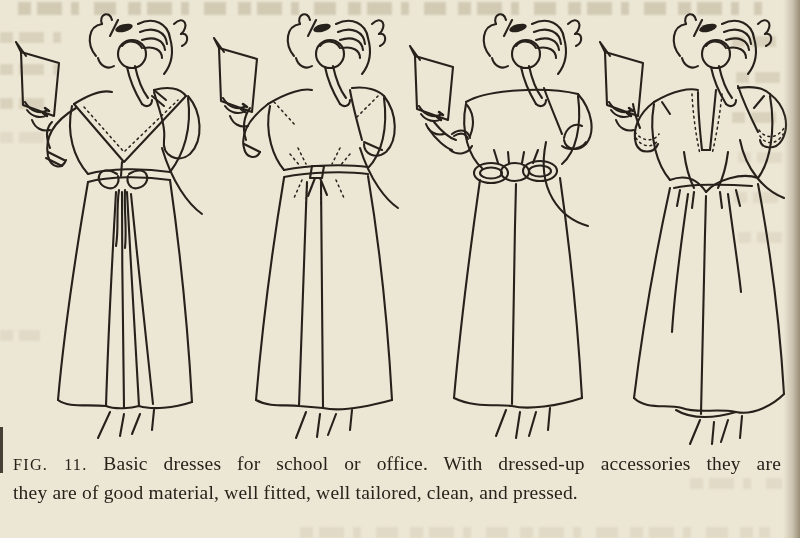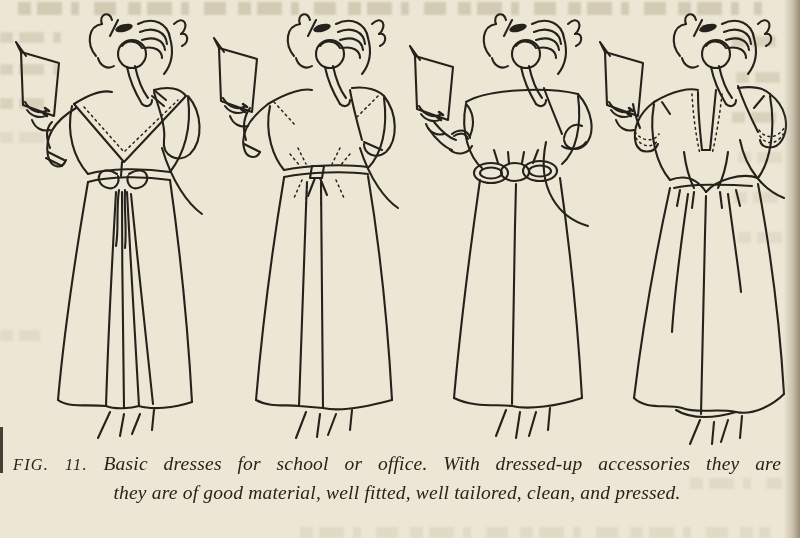--- a/index.html
+++ b/index.html
@@ -16,22 +16,22 @@
   .ghost.strong{opacity:.62;height:13px;}
   .ghost.faint{opacity:.28;}
 
   .edge-shadow{position:absolute;top:0;right:0;width:17px;height:538px;pointer-events:none;
     background:linear-gradient(90deg, rgba(154,141,119,0) 0%, rgba(154,141,119,.40) 55%, #9a8d77 100%);}
   .left-tick{position:absolute;left:0;top:427px;width:3px;height:46px;background:#463f35;filter:blur(.4px);}
 
   .figure-svg{position:absolute;top:0;width:200px;height:446px;}
 
   .caption{position:absolute;left:13px;top:450px;width:768px;
-    font-size:19.5px;line-height:27.5px;color:#28221a;letter-spacing:.2px;font-style:italic;}
-  .cap-line{white-space:normal;text-align:center;}
+    font-size:19.5px;line-height:27.5px;color:#28221a;letter-spacing:.2px;}
+  .cap-line{white-space:normal;}
   .cap-just{text-align:justify;text-align-last:justify;}
   .fig-label{font-size:16.3px;letter-spacing:1.2px;}
 
   .ink path,.ink circle,.ink ellipse{stroke:#26211b;stroke-width:2.1;fill:none;
     stroke-linecap:round;stroke-linejoin:round;}
   .ink .dot{stroke-width:1.5;stroke-dasharray:1.8 3.8;}
 </style>
 </head>
 <body>
 

